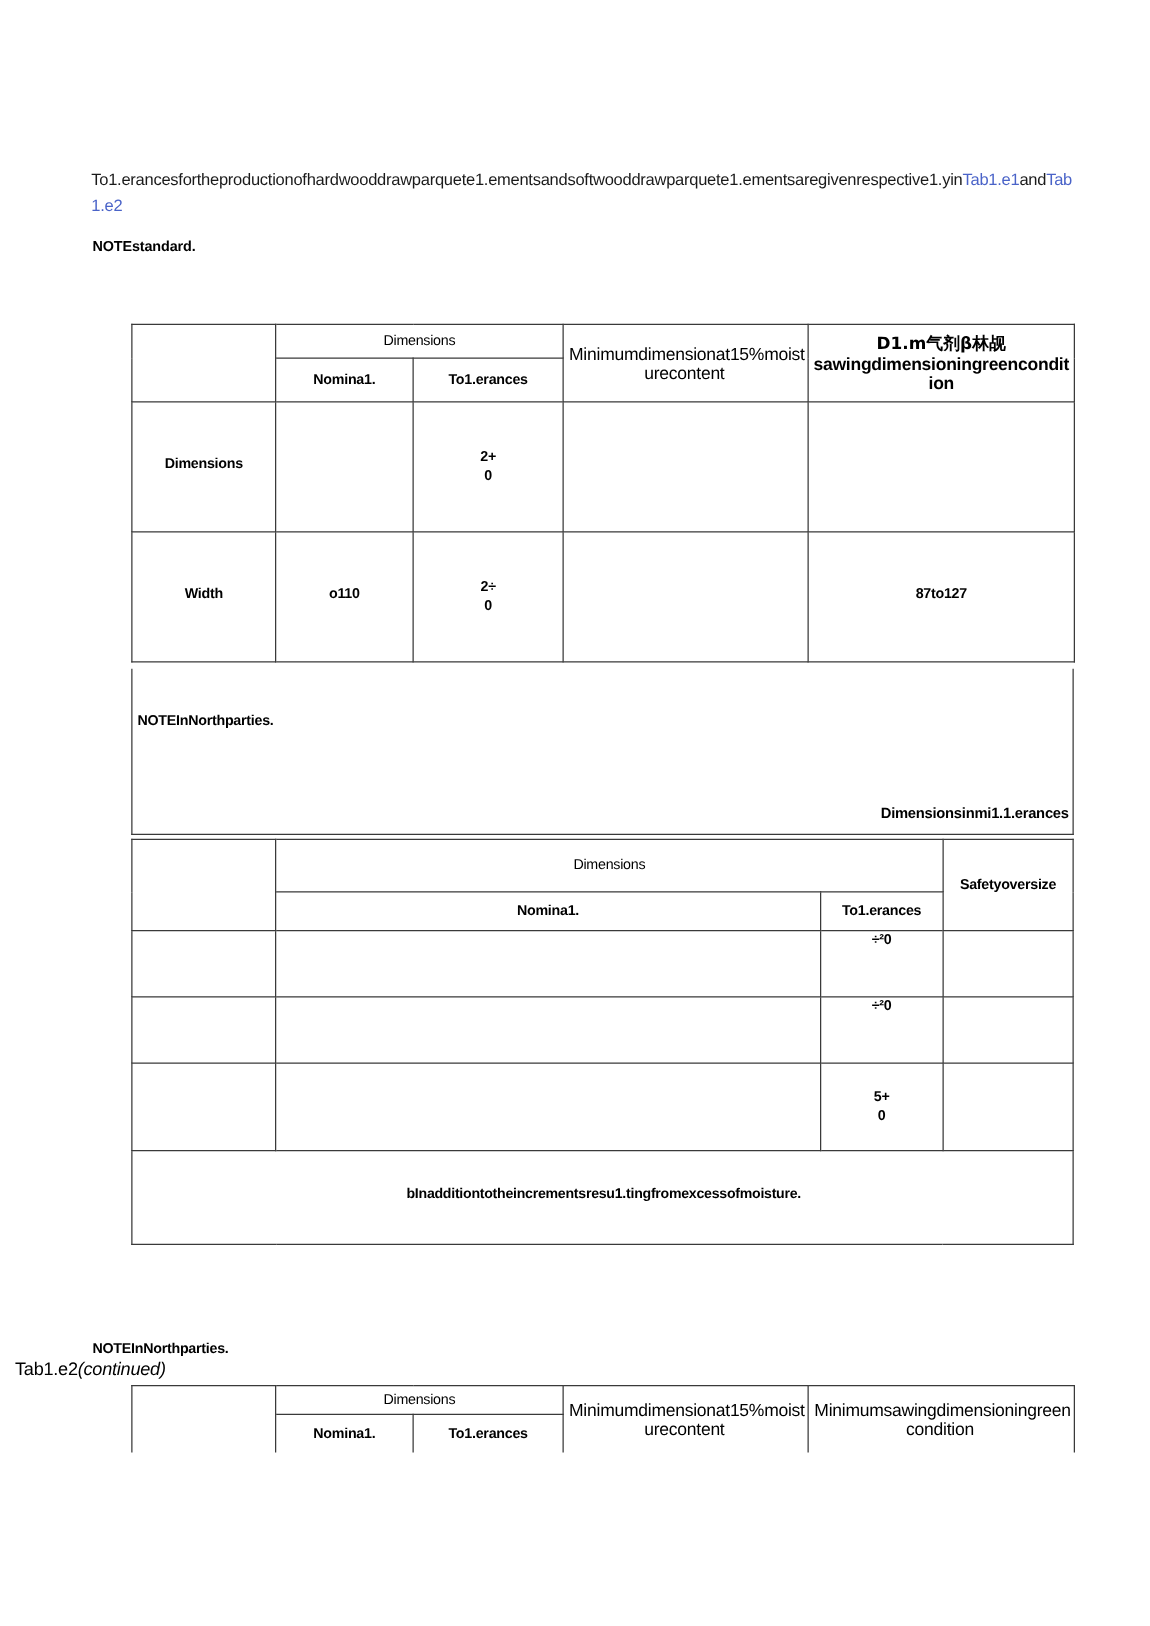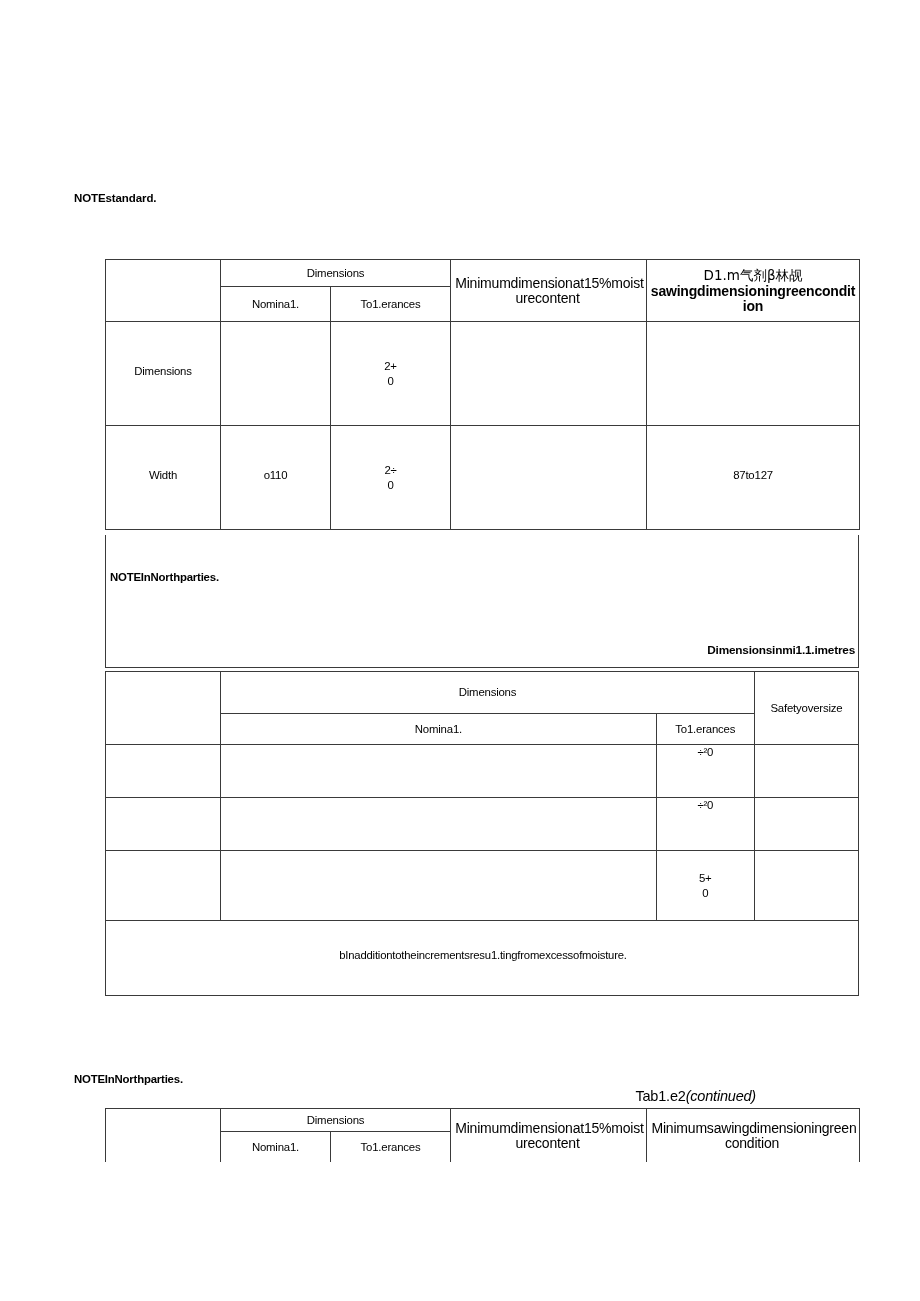--- a/index.html
+++ b/index.html
@@ -51,21 +51,21 @@
     position: absolute;
     border-collapse: collapse;
     table-layout: fixed;
     font-size: 11.4px;
   }
   .tbl td {
     border: 1px solid #3a3a3a;
     padding: 0;
     vertical-align: middle;
     text-align: center;
-    font-weight: normal;
+    font-weight: bold;
     letter-spacing: -0.2px;
     line-height: 15px;
   }
   .tbl td.plain {
     font-weight: normal;
   }
   .tbl td.nb-bottom { border-bottom: none; }
 
   .cellwrap {
     padding: 3px 2px;
@@ -78,21 +78,21 @@
   }
   .cell-bot {
     vertical-align: bottom;
   }
   .two-line {
     line-height: 18px;
   }
 
   .cjk {
     font-family: "DejaVu Sans", sans-serif;
-    font-weight: normal;
+    font-weight: bold;
     font-size: 13.5px;
     letter-spacing: 0;
     white-space: nowrap;
   }
   .tiny-head {
     font-size: 14px;
     line-height: 15px;
     word-break: break-all;
   }
 
@@ -161,35 +161,36 @@
     top: 1073px;
     font-size: 11.4px;
     font-weight: bold;
     letter-spacing: -0.2px;
   }
   .tbl-caption {
     position: absolute;
     left: 0;
     top: 1088px;
     width: 756px;
-    text-align: right;
+    text-align: left;
     font-size: 14.5px;
     letter-spacing: -0.2px;
     padding-left: 12px;
     box-sizing: border-box;
   }
   .tbl-caption .ital { font-style: italic; }
 
   #table3 { left: 105px; top: 1108px; width: 754px; }
 </style>
 </head>
 <body>
 
 <div class="page">
 
+  <p class="intro"><span>To1.erancesfortheproductionofhardwooddrawparquete1.ementsandsoftwooddrawparquete1.ementsaregivenrespective1.yin</span><span class="lnk">Tab1.e1</span><span>and</span><span class="lnk">Tab1.e2</span></p>
 
   <div class="note-standard">NOTEstandard.</div>
 
   <table class="tbl" id="table1">
     <colgroup>
       <col style="width:115px">
       <col style="width:110px">
       <col style="width:120px">
       <col style="width:196px">
       <col style="width:213px">
@@ -246,21 +247,21 @@
         <td></td>
         <td class="cell-bot">
           <span class="bottom-label">87to127</span>
         </td>
       </tr>
     </tbody>
   </table>
 
   <div id="midblock">
     <div class="note-north">NOTEInNorthparties.</div>
-    <div class="dims-mm">Dimensionsinmi1.1.imetres</div>
+    <div class="dims-mm">Dimensionsinmi1.1.erances</div>
   </div>
 
   <table class="tbl" id="table2">
     <colgroup>
       <col style="width:115px">
       <col style="width:435px">
       <col style="width:98px">
       <col style="width:104px">
     </colgroup>
     <tbody>

